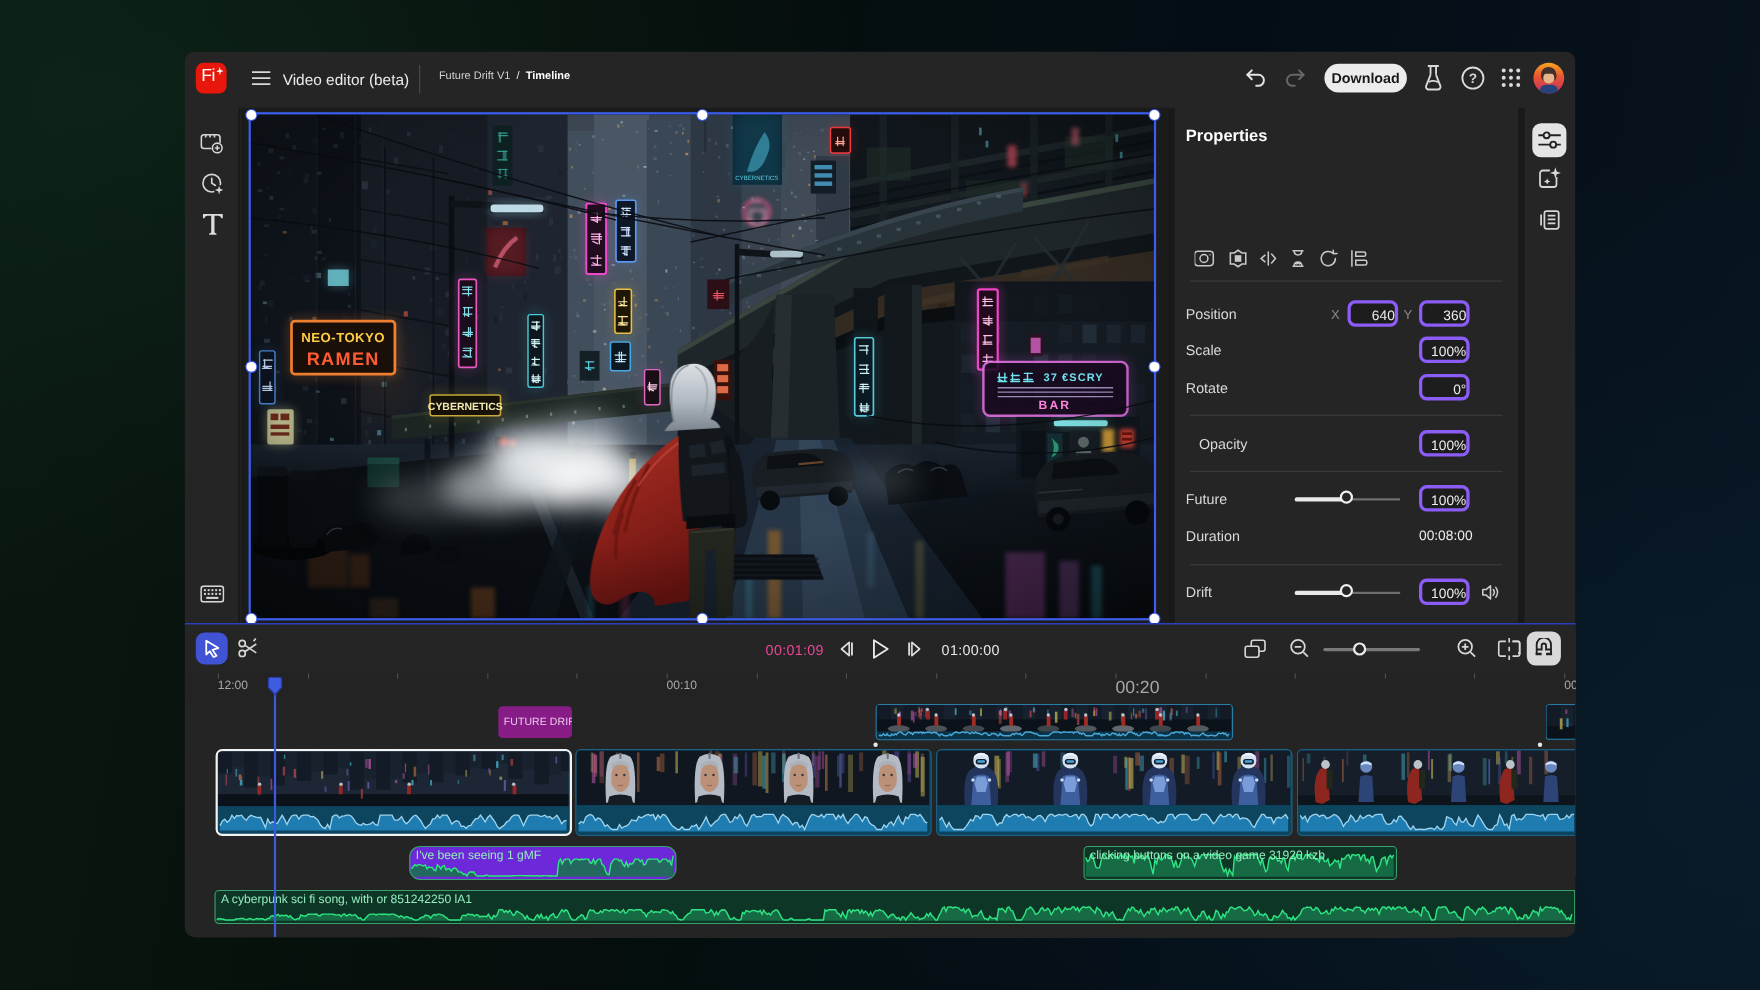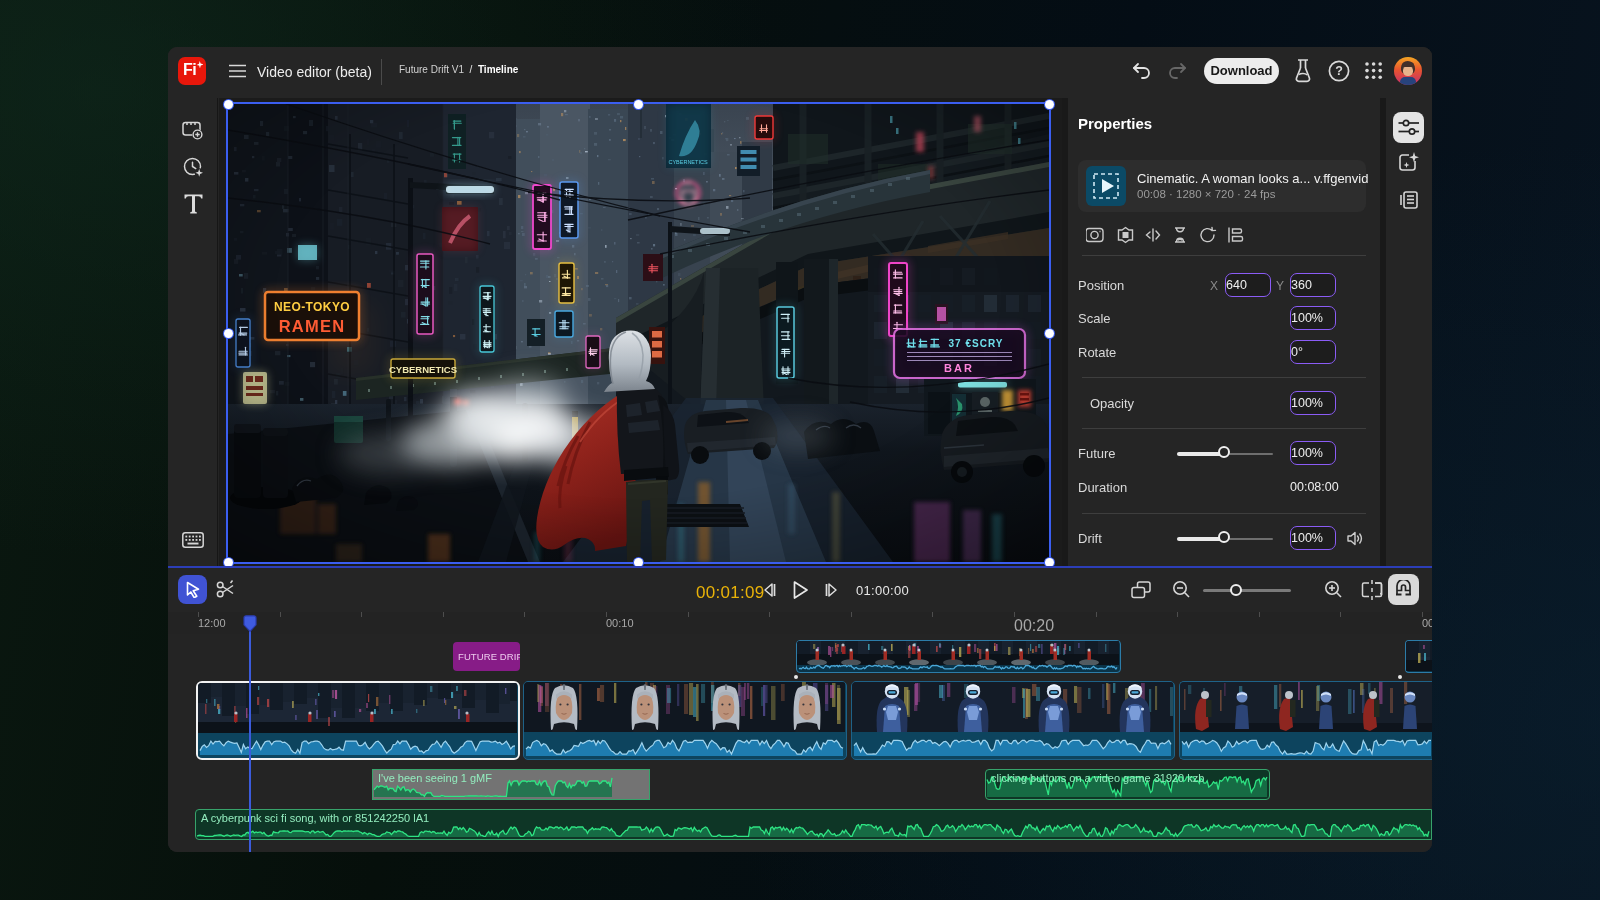--- a/index.html
+++ b/index.html
@@ -11,28 +11,28 @@
 #lefttools{position:absolute;left:0;top:51px;width:50px;height:468px;background:#252525;border-right:1px solid #161616}
 #preview{position:absolute;left:51px;top:51px;width:843px;height:468px;background:#1b1b1b}
 #props{position:absolute;left:894px;top:51px;width:318px;height:468px;background:#252525;border-left:6px solid #191919}
 #rightstrip{position:absolute;left:1212px;top:51px;width:52px;height:468px;background:#252525;border-left:6px solid #191919}
 #tldivider{position:absolute;left:0;top:519px;width:1264px;height:2px;background:#2c3eb8}
 #timeline{position:absolute;left:0;top:521px;width:1264px;height:284px;background:#242424}
 #tltoolbar{position:absolute;left:0;top:0;width:1264px;height:44px;background:#252525}
 #tlruler{position:absolute;left:0;top:44px;width:1264px;height:22px;background:#232323}
 #tltracks{position:absolute;left:0;top:66px;width:1264px;height:218px;background:#242424}
 .lbl{position:absolute;color:#d9d9d9;font-size:13px}
-.inp{position:absolute;height:24px;background:#1d1d1d;border:1px solid #8b5cf6;border-radius:7px;color:#eee;font-size:12.5px;text-align:left}
+.inp{position:absolute;height:24px;background:#1d1d1d;border:3px solid #8b5cf6;border-radius:7px;color:#eee;font-size:12.5px;text-align:right}
 .pdiv{position:absolute;left:14px;width:284px;height:1px;background:#3e3e3e}
 svg{display:block}
 </style></head><body>
 <div id="win">
 <div id="header">
  <div style="position:absolute;left:10px;top:10px;width:28px;height:28px;background:#e8170b;border-radius:7px">
-   <span style="position:absolute;left:5px;top:4px;color:#fff;font-size:16px;font-weight:bold;letter-spacing:-.5px">Fi</span>
+   <span style="position:absolute;left:5px;top:4px;color:#fff;font-size:16px;font-weight:normal;letter-spacing:-.5px">Fi</span>
    <svg style="position:absolute;right:3px;top:3.5px" width="7.5" height="7.5" viewBox="0 0 10 10">
           <path d="M5 0 L6.1 3.4 L10 4.6 L6.3 5.9 L5.3 10 L4.2 6 L0.8 5.2 L4 3.6 Z" fill="#fff"></path>
         </svg>
  </div>
  <svg style="position:absolute;left:61px;top:17px" width="17" height="14" viewBox="0 0 17 14">
         <g stroke="#d9d9d9" stroke-width="1.6">
           <line x1="0" y1="1.5" x2="17" y2="1.5"></line>
           <line x1="0" y1="7" x2="17" y2="7"></line>
           <line x1="0" y1="12.5" x2="17" y2="12.5"></line>
         </g>
@@ -1313,30 +1313,20 @@
       <div style="position:absolute;left:415.0px;top:1.5px;width:9px;height:9px;border-radius:50%;background:#fff;box-shadow:0 0 0 1px #3b5ef0"></div>
       <div style="position:absolute;left:825.5px;top:1.5px;width:9px;height:9px;border-radius:50%;background:#fff;box-shadow:0 0 0 1px #3b5ef0"></div>
       <div style="position:absolute;left:4.5px;top:230.5px;width:9px;height:9px;border-radius:50%;background:#fff;box-shadow:0 0 0 1px #3b5ef0"></div>
       <div style="position:absolute;left:825.5px;top:230.5px;width:9px;height:9px;border-radius:50%;background:#fff;box-shadow:0 0 0 1px #3b5ef0"></div>
       <div style="position:absolute;left:4.5px;top:459.5px;width:9px;height:9px;border-radius:50%;background:#fff;box-shadow:0 0 0 1px #3b5ef0"></div>
       <div style="position:absolute;left:415.0px;top:459.5px;width:9px;height:9px;border-radius:50%;background:#fff;box-shadow:0 0 0 1px #3b5ef0"></div>
       <div style="position:absolute;left:825.5px;top:459.5px;width:9px;height:9px;border-radius:50%;background:#fff;box-shadow:0 0 0 1px #3b5ef0"></div>
     </div>
     <div id="props">
  <div style="position:absolute;left:10px;top:17px;font-size:15px;font-weight:bold;color:#fff">Properties</div>
- <div style="position:absolute;left:10px;top:62px;width:288px;height:52px;background:#2d2d2d;border-radius:8px">
-  <div style="position:absolute;left:8px;top:6px;width:40px;height:40px;background:#0b4a66;border-radius:6px">
-    <svg width="40" height="40" viewBox="0 0 40 40">
-            <rect x="8" y="8" width="24" height="24" fill="none" stroke="#cfe8f4" stroke-width="1.6" stroke-dasharray="4 3"></rect>
-            <path d="M16 13 L28 20 L16 27 Z" fill="#eaf6fc"></path>
-          </svg>
-  </div>
-  <div style="position:absolute;left:59px;top:11px;font-size:13px;color:#f2f2f2;white-space:nowrap">Cinematic. A woman looks a... v.ffgenvid</div>
-  <div style="position:absolute;left:59px;top:28px;font-size:11.5px;color:#9b9b9b;white-space:nowrap">00:08 · 1280 × 720 · 24 fps</div>
- </div>
  <svg style="position:absolute;left:18px;top:128px" width="230" height="18" viewBox="0 0 230 18">
   <g stroke="#c9c9c9" stroke-width="1.4" fill="none">
    <rect x="0" y="2.5" width="17" height="13" rx="3"></rect>
           <circle cx="8.5" cy="9" r="3.6"></circle>
           <line x1="13.5" y1="5.5" x2="14.5" y2="5.5"></line>
    <g transform="translate(31,0)">
             <path d="M8.5 1.5 L12 4 H15.5 V14 H12 L8.5 16.5 L5 14 H1.5 V4 H5 Z"></path>
             <rect x="5.5" y="6" width="6" height="6" fill="#c9c9c9" stroke="none"></rect>
           </g>
    <g transform="translate(59,0)">
@@ -1421,21 +1411,21 @@
  </div>
  <svg style="position:absolute;left:48px;top:11px" width="20" height="21" viewBox="0 0 20 21">
           <g stroke="#d6d6d6" stroke-width="1.5" fill="none">
             <circle cx="4.2" cy="6" r="2.8"></circle>
             <circle cx="4.2" cy="15" r="2.8"></circle>
             <line x1="6.5" y1="7.5" x2="17" y2="14.5"></line>
             <line x1="6.5" y1="13.5" x2="17" y2="6.5"></line>
             <line x1="14.5" y1="4" x2="16.5" y2="1.5"></line>
           </g>
         </svg>
- <span style="position:absolute;left:528px;top:15px;font-size:17px;color:#eab308;letter-spacing:0.3px">00:01:09</span>
+ <span style="position:absolute;left:528px;top:15px;font-size:13px;color:#ec4899;letter-spacing:0.3px">00:01:09</span>
  <svg style="position:absolute;left:592px;top:14px" width="17" height="16" viewBox="0 0 17 16">
           <path d="M12 2 L5 8 L12 14 Z" fill="none" stroke="#dedede" stroke-width="1.5" stroke-linejoin="round"></path>
           <line x1="14.5" y1="2" x2="14.5" y2="14" stroke="#dedede" stroke-width="1.7"></line>
         </svg>
  <svg style="position:absolute;left:624px;top:12px" width="17" height="20" viewBox="0 0 17 20">
           <path d="M2.5 2 L15 10 L2.5 18 Z" fill="none" stroke="#e8e8e8" stroke-width="1.7" stroke-linejoin="round"></path>
         </svg>
  <svg style="position:absolute;left:656px;top:14px" width="17" height="16" viewBox="0 0 17 16">
           <path d="M5 2 L12 8 L5 14 Z" fill="none" stroke="#dedede" stroke-width="1.5" stroke-linejoin="round"></path>
           <line x1="2.5" y1="2" x2="2.5" y2="14" stroke="#dedede" stroke-width="1.7"></line>
@@ -1935,21 +1925,21 @@
             <path d="M223 47 L224.5 24 Q230 21 235.5 24 L237 47 Z" fill="#2c4476"></path>
             <circle cx="230" cy="15" r="5.5" fill="#6a88c0"></circle>
             <path d="M225 12 Q230 8.5 235 12 L235 14 Q230 11 225 14 Z" fill="#d0e0f8"></path>
           </svg>
           <svg style="position:absolute;left:0px;top:50px" width="253" height="26" viewBox="0 0 253 26">
             <rect width="253" height="26" fill="#0d445e"></rect>
             <path d="M2.0,24.0 L2.0,9.3 L4.2,12.3 L6.4,9.9 L8.6,15.2 L10.7,10.9 L12.9,9.2 L15.1,8.4 L17.3,8.4 L19.5,10.4 L21.7,9.0 L23.8,9.3 L26.0,12.0 L28.2,11.2 L30.4,10.1 L32.6,8.4 L34.8,9.3 L36.9,11.0 L39.1,14.3 L41.3,19.3 L43.5,15.9 L45.7,14.5 L47.9,9.1 L50.1,11.3 L52.2,15.2 L54.4,13.8 L56.6,9.3 L58.8,12.1 L61.0,10.8 L63.2,9.3 L65.3,9.0 L67.5,11.0 L69.7,8.9 L71.9,8.4 L74.1,8.4 L76.3,8.4 L78.4,13.6 L80.6,16.9 L82.8,17.4 L85.0,16.5 L87.2,13.1 L89.4,15.2 L91.6,10.2 L93.7,9.9 L95.9,13.0 L98.1,14.9 L100.3,19.4 L102.5,22.1 L104.7,18.9 L106.8,22.1 L109.0,22.1 L111.2,21.7 L113.4,22.1 L115.6,22.1 L117.8,21.4 L119.9,20.9 L122.1,21.0 L124.3,22.1 L126.5,19.1 L128.7,21.6 L130.9,22.1 L133.1,19.1 L135.2,10.5 L137.4,11.5 L139.6,12.3 L141.8,15.9 L144.0,18.0 L146.2,11.0 L148.3,15.2 L150.5,15.3 L152.7,11.9 L154.9,16.6 L157.1,18.5 L159.3,19.2 L161.4,14.0 L163.6,9.0 L165.8,11.9 L168.0,15.6 L170.2,19.5 L172.4,21.7 L174.6,22.1 L176.7,22.1 L178.9,18.6 L181.1,17.7 L183.3,8.7 L185.5,12.8 L187.7,18.2 L189.8,17.1 L192.0,21.8 L194.2,9.8 L196.4,8.4 L198.6,13.5 L200.8,12.3 L202.9,13.2 L205.1,11.5 L207.3,8.4 L209.5,8.4 L211.7,8.4 L213.9,8.4 L216.1,9.1 L218.2,9.4 L220.4,10.0 L222.6,8.4 L224.8,13.4 L227.0,9.0 L229.2,8.4 L231.3,8.4 L233.5,8.4 L235.7,8.4 L237.9,12.8 L240.1,12.7 L242.3,11.9 L244.4,9.1 L246.6,11.6 L248.8,8.4 L251.0,8.4 L251.0,24.0 Z" fill="#2080b4" opacity="0.95"></path>
             <path d="M2.0,9.3 L4.2,12.3 L6.4,9.9 L8.6,15.2 L10.7,10.9 L12.9,9.2 L15.1,8.4 L17.3,8.4 L19.5,10.4 L21.7,9.0 L23.8,9.3 L26.0,12.0 L28.2,11.2 L30.4,10.1 L32.6,8.4 L34.8,9.3 L36.9,11.0 L39.1,14.3 L41.3,19.3 L43.5,15.9 L45.7,14.5 L47.9,9.1 L50.1,11.3 L52.2,15.2 L54.4,13.8 L56.6,9.3 L58.8,12.1 L61.0,10.8 L63.2,9.3 L65.3,9.0 L67.5,11.0 L69.7,8.9 L71.9,8.4 L74.1,8.4 L76.3,8.4 L78.4,13.6 L80.6,16.9 L82.8,17.4 L85.0,16.5 L87.2,13.1 L89.4,15.2 L91.6,10.2 L93.7,9.9 L95.9,13.0 L98.1,14.9 L100.3,19.4 L102.5,22.1 L104.7,18.9 L106.8,22.1 L109.0,22.1 L111.2,21.7 L113.4,22.1 L115.6,22.1 L117.8,21.4 L119.9,20.9 L122.1,21.0 L124.3,22.1 L126.5,19.1 L128.7,21.6 L130.9,22.1 L133.1,19.1 L135.2,10.5 L137.4,11.5 L139.6,12.3 L141.8,15.9 L144.0,18.0 L146.2,11.0 L148.3,15.2 L150.5,15.3 L152.7,11.9 L154.9,16.6 L157.1,18.5 L159.3,19.2 L161.4,14.0 L163.6,9.0 L165.8,11.9 L168.0,15.6 L170.2,19.5 L172.4,21.7 L174.6,22.1 L176.7,22.1 L178.9,18.6 L181.1,17.7 L183.3,8.7 L185.5,12.8 L187.7,18.2 L189.8,17.1 L192.0,21.8 L194.2,9.8 L196.4,8.4 L198.6,13.5 L200.8,12.3 L202.9,13.2 L205.1,11.5 L207.3,8.4 L209.5,8.4 L211.7,8.4 L213.9,8.4 L216.1,9.1 L218.2,9.4 L220.4,10.0 L222.6,8.4 L224.8,13.4 L227.0,9.0 L229.2,8.4 L231.3,8.4 L233.5,8.4 L235.7,8.4 L237.9,12.8 L240.1,12.7 L242.3,11.9 L244.4,9.1 L246.6,11.6 L248.8,8.4 L251.0,8.4" fill="none" stroke="#9fd4ee" stroke-width="1.2"></path>
           </svg>
         </div>
-        <div style="position:absolute;left:204px;top:135px;width:278px;height:31px;background:#737373;border:1.5px solid #37a36b;border-radius:0;overflow:hidden">
+        <div style="position:absolute;left:204px;top:135px;width:243px;height:31px;background:#6d28d9;border:1.5px solid #37a36b;border-radius:10px;overflow:hidden">
           <svg style="position:absolute;left:0;top:0" width="240" height="28" viewBox="0 0 240 28">
             <path d="M1.0,27.0 L1.0,19.8 L2.6,18.0 L4.2,16.1 L5.7,17.2 L7.3,16.0 L8.9,16.0 L10.5,16.7 L12.0,17.3 L13.6,16.3 L15.2,19.8 L16.8,18.2 L18.3,18.5 L19.9,18.5 L21.5,20.9 L23.1,21.6 L24.6,16.2 L26.2,17.7 L27.8,20.0 L29.4,17.3 L30.9,16.9 L32.5,20.8 L34.1,19.7 L35.7,19.8 L37.3,22.0 L38.8,19.8 L40.4,19.0 L42.0,20.1 L43.6,22.5 L45.1,22.7 L46.7,22.8 L48.3,24.9 L49.9,24.6 L51.4,26.4 L53.0,23.7 L54.6,22.5 L56.2,22.9 L57.7,22.6 L59.3,25.2 L60.9,26.4 L62.5,26.3 L64.0,26.4 L65.6,26.4 L67.2,26.4 L68.8,25.5 L70.4,25.8 L71.9,26.4 L73.5,26.4 L75.1,26.4 L76.7,26.4 L78.2,26.4 L79.8,26.4 L81.4,26.4 L83.0,26.4 L84.5,26.4 L86.1,26.4 L87.7,26.4 L89.3,26.4 L90.8,26.4 L92.4,26.1 L94.0,26.1 L95.6,26.0 L97.1,26.0 L98.7,26.0 L100.3,26.0 L101.9,26.0 L103.5,26.0 L105.0,26.2 L106.6,26.2 L108.2,26.0 L109.8,26.2 L111.3,26.1 L112.9,26.3 L114.5,26.0 L116.1,26.2 L117.6,26.4 L119.2,26.4 L120.8,26.1 L122.4,26.0 L123.9,26.0 L125.5,26.3 L127.1,26.1 L128.7,26.4 L130.2,26.4 L131.8,26.4 L133.4,26.4 L135.0,13.1 L136.5,11.0 L138.1,15.4 L139.7,11.9 L141.3,11.0 L142.9,11.0 L144.4,11.0 L146.0,15.0 L147.6,12.4 L149.2,11.0 L150.7,11.0 L152.3,11.0 L153.9,12.0 L155.5,11.0 L157.0,11.5 L158.6,11.0 L160.2,11.0 L161.8,11.0 L163.3,14.2 L164.9,14.8 L166.5,11.0 L168.1,15.4 L169.6,12.5 L171.2,11.0 L172.8,11.0 L174.4,16.0 L176.0,17.0 L177.5,21.9 L179.1,24.8 L180.7,25.1 L182.3,15.7 L183.8,13.0 L185.4,11.0 L187.0,11.0 L188.6,11.0 L190.1,12.8 L191.7,11.9 L193.3,15.9 L194.9,17.6 L196.4,13.6 L198.0,17.8 L199.6,15.1 L201.2,15.7 L202.7,14.3 L204.3,11.0 L205.9,11.0 L207.5,11.0 L209.1,13.3 L210.6,11.7 L212.2,16.2 L213.8,15.9 L215.4,11.8 L216.9,11.0 L218.5,11.0 L220.1,11.0 L221.7,11.0 L223.2,11.0 L224.8,11.0 L226.4,13.8 L228.0,12.9 L229.5,11.0 L231.1,11.0 L232.7,11.0 L234.3,13.4 L235.8,12.2 L237.4,16.9 L239.0,7.9 L239.0,27.0 Z" fill="#17744a" opacity="0.85"></path>
             <path d="M1.0,19.8 L2.6,18.0 L4.2,16.1 L5.7,17.2 L7.3,16.0 L8.9,16.0 L10.5,16.7 L12.0,17.3 L13.6,16.3 L15.2,19.8 L16.8,18.2 L18.3,18.5 L19.9,18.5 L21.5,20.9 L23.1,21.6 L24.6,16.2 L26.2,17.7 L27.8,20.0 L29.4,17.3 L30.9,16.9 L32.5,20.8 L34.1,19.7 L35.7,19.8 L37.3,22.0 L38.8,19.8 L40.4,19.0 L42.0,20.1 L43.6,22.5 L45.1,22.7 L46.7,22.8 L48.3,24.9 L49.9,24.6 L51.4,26.4 L53.0,23.7 L54.6,22.5 L56.2,22.9 L57.7,22.6 L59.3,25.2 L60.9,26.4 L62.5,26.3 L64.0,26.4 L65.6,26.4 L67.2,26.4 L68.8,25.5 L70.4,25.8 L71.9,26.4 L73.5,26.4 L75.1,26.4 L76.7,26.4 L78.2,26.4 L79.8,26.4 L81.4,26.4 L83.0,26.4 L84.5,26.4 L86.1,26.4 L87.7,26.4 L89.3,26.4 L90.8,26.4 L92.4,26.1 L94.0,26.1 L95.6,26.0 L97.1,26.0 L98.7,26.0 L100.3,26.0 L101.9,26.0 L103.5,26.0 L105.0,26.2 L106.6,26.2 L108.2,26.0 L109.8,26.2 L111.3,26.1 L112.9,26.3 L114.5,26.0 L116.1,26.2 L117.6,26.4 L119.2,26.4 L120.8,26.1 L122.4,26.0 L123.9,26.0 L125.5,26.3 L127.1,26.1 L128.7,26.4 L130.2,26.4 L131.8,26.4 L133.4,26.4 L135.0,13.1 L136.5,11.0 L138.1,15.4 L139.7,11.9 L141.3,11.0 L142.9,11.0 L144.4,11.0 L146.0,15.0 L147.6,12.4 L149.2,11.0 L150.7,11.0 L152.3,11.0 L153.9,12.0 L155.5,11.0 L157.0,11.5 L158.6,11.0 L160.2,11.0 L161.8,11.0 L163.3,14.2 L164.9,14.8 L166.5,11.0 L168.1,15.4 L169.6,12.5 L171.2,11.0 L172.8,11.0 L174.4,16.0 L176.0,17.0 L177.5,21.9 L179.1,24.8 L180.7,25.1 L182.3,15.7 L183.8,13.0 L185.4,11.0 L187.0,11.0 L188.6,11.0 L190.1,12.8 L191.7,11.9 L193.3,15.9 L194.9,17.6 L196.4,13.6 L198.0,17.8 L199.6,15.1 L201.2,15.7 L202.7,14.3 L204.3,11.0 L205.9,11.0 L207.5,11.0 L209.1,13.3 L210.6,11.7 L212.2,16.2 L213.8,15.9 L215.4,11.8 L216.9,11.0 L218.5,11.0 L220.1,11.0 L221.7,11.0 L223.2,11.0 L224.8,11.0 L226.4,13.8 L228.0,12.9 L229.5,11.0 L231.1,11.0 L232.7,11.0 L234.3,13.4 L235.8,12.2 L237.4,16.9 L239.0,7.9" fill="none" stroke="#2ee483" stroke-width="1.3"></path>
           </svg>
           <span style="position:absolute;left:5px;top:2px;font-size:11px;color:#93ecbe;white-space:nowrap">I've been seeing 1 gMF</span>
         </div>
         <div style="position:absolute;left:817px;top:135px;width:285px;height:31px;background:#0e3626;border:1.5px solid #37a36b;border-radius:4px;overflow:hidden">
           <svg style="position:absolute;left:0;top:0" width="282" height="28" viewBox="0 0 282 28">
             <path d="M1.0,27.0 L1.0,9.5 L2.6,13.1 L4.1,12.2 L5.7,7.0 L7.3,7.4 L8.9,13.7 L10.4,18.6 L12.0,19.2 L13.6,18.8 L15.2,11.7 L16.7,7.0 L18.3,7.0 L19.9,10.3 L21.4,10.6 L23.0,7.0 L24.6,7.0 L26.2,7.0 L27.7,8.8 L29.3,9.3 L30.9,10.6 L32.5,7.0 L34.0,8.0 L35.6,9.9 L37.2,7.0 L38.8,10.6 L40.3,7.0 L41.9,9.3 L43.5,8.1 L45.0,14.9 L46.6,7.0 L48.2,9.1 L49.8,9.8 L51.3,8.1 L52.9,7.7 L54.5,11.7 L56.1,8.7 L57.6,7.0 L59.2,12.4 L60.8,18.8 L62.3,24.8 L63.9,11.7 L65.5,15.1 L67.1,7.6 L68.6,11.0 L70.2,11.9 L71.8,9.8 L73.4,7.0 L74.9,7.0 L76.5,9.9 L78.1,9.0 L79.7,13.0 L81.2,18.7 L82.8,12.2 L84.4,18.3 L85.9,18.0 L87.5,12.9 L89.1,7.0 L90.7,8.1 L92.2,10.1 L93.8,8.5 L95.4,9.9 L97.0,10.4 L98.5,13.5 L100.1,17.5 L101.7,12.1 L103.2,7.0 L104.8,10.4 L106.4,7.0 L108.0,7.0 L109.5,7.0 L111.1,7.0 L112.7,7.0 L114.3,7.0 L115.8,7.0 L117.4,7.0 L119.0,7.0 L120.6,7.0 L122.1,7.0 L123.7,13.6 L125.3,19.0 L126.8,22.4 L128.4,19.8 L130.0,25.7 L131.6,20.3 L133.1,23.0 L134.7,25.7 L136.3,8.4 L137.9,11.2 L139.4,7.0 L141.0,8.7 L142.6,7.0 L144.1,7.1 L145.7,7.0 L147.3,7.0 L148.9,7.0 L150.4,7.3 L152.0,7.0 L153.6,7.0 L155.2,7.0 L156.7,7.0 L158.3,12.1 L159.9,15.7 L161.4,10.0 L163.0,17.3 L164.6,22.4 L166.2,20.7 L167.7,10.9 L169.3,8.8 L170.9,11.0 L172.5,10.6 L174.0,8.9 L175.6,12.7 L177.2,12.0 L178.8,14.6 L180.3,9.9 L181.9,11.3 L183.5,18.4 L185.0,21.4 L186.6,11.2 L188.2,10.4 L189.8,7.0 L191.3,11.7 L192.9,7.0 L194.5,7.0 L196.1,7.0 L197.6,11.5 L199.2,10.4 L200.8,7.0 L202.3,7.0 L203.9,7.0 L205.5,7.0 L207.1,7.2 L208.6,9.2 L210.2,11.4 L211.8,10.7 L213.4,13.4 L214.9,8.2 L216.5,9.8 L218.1,13.0 L219.7,13.1 L221.2,10.9 L222.8,17.1 L224.4,15.8 L225.9,14.4 L227.5,11.7 L229.1,13.4 L230.7,12.4 L232.2,19.6 L233.8,10.4 L235.4,11.2 L237.0,9.8 L238.5,7.5 L240.1,7.0 L241.7,10.7 L243.2,7.0 L244.8,7.0 L246.4,7.8 L248.0,7.0 L249.5,7.0 L251.1,11.7 L252.7,7.7 L254.3,7.0 L255.8,12.6 L257.4,11.1 L259.0,14.5 L260.6,9.2 L262.1,8.8 L263.7,15.2 L265.3,22.1 L266.8,19.3 L268.4,17.0 L270.0,10.9 L271.6,9.9 L273.1,9.1 L274.7,15.4 L276.3,9.4 L277.9,7.7 L279.4,9.8 L281.0,7.1 L281.0,27.0 Z" fill="#17744a" opacity="0.85"></path>
             <path d="M1.0,9.5 L2.6,13.1 L4.1,12.2 L5.7,7.0 L7.3,7.4 L8.9,13.7 L10.4,18.6 L12.0,19.2 L13.6,18.8 L15.2,11.7 L16.7,7.0 L18.3,7.0 L19.9,10.3 L21.4,10.6 L23.0,7.0 L24.6,7.0 L26.2,7.0 L27.7,8.8 L29.3,9.3 L30.9,10.6 L32.5,7.0 L34.0,8.0 L35.6,9.9 L37.2,7.0 L38.8,10.6 L40.3,7.0 L41.9,9.3 L43.5,8.1 L45.0,14.9 L46.6,7.0 L48.2,9.1 L49.8,9.8 L51.3,8.1 L52.9,7.7 L54.5,11.7 L56.1,8.7 L57.6,7.0 L59.2,12.4 L60.8,18.8 L62.3,24.8 L63.9,11.7 L65.5,15.1 L67.1,7.6 L68.6,11.0 L70.2,11.9 L71.8,9.8 L73.4,7.0 L74.9,7.0 L76.5,9.9 L78.1,9.0 L79.7,13.0 L81.2,18.7 L82.8,12.2 L84.4,18.3 L85.9,18.0 L87.5,12.9 L89.1,7.0 L90.7,8.1 L92.2,10.1 L93.8,8.5 L95.4,9.9 L97.0,10.4 L98.5,13.5 L100.1,17.5 L101.7,12.1 L103.2,7.0 L104.8,10.4 L106.4,7.0 L108.0,7.0 L109.5,7.0 L111.1,7.0 L112.7,7.0 L114.3,7.0 L115.8,7.0 L117.4,7.0 L119.0,7.0 L120.6,7.0 L122.1,7.0 L123.7,13.6 L125.3,19.0 L126.8,22.4 L128.4,19.8 L130.0,25.7 L131.6,20.3 L133.1,23.0 L134.7,25.7 L136.3,8.4 L137.9,11.2 L139.4,7.0 L141.0,8.7 L142.6,7.0 L144.1,7.1 L145.7,7.0 L147.3,7.0 L148.9,7.0 L150.4,7.3 L152.0,7.0 L153.6,7.0 L155.2,7.0 L156.7,7.0 L158.3,12.1 L159.9,15.7 L161.4,10.0 L163.0,17.3 L164.6,22.4 L166.2,20.7 L167.7,10.9 L169.3,8.8 L170.9,11.0 L172.5,10.6 L174.0,8.9 L175.6,12.7 L177.2,12.0 L178.8,14.6 L180.3,9.9 L181.9,11.3 L183.5,18.4 L185.0,21.4 L186.6,11.2 L188.2,10.4 L189.8,7.0 L191.3,11.7 L192.9,7.0 L194.5,7.0 L196.1,7.0 L197.6,11.5 L199.2,10.4 L200.8,7.0 L202.3,7.0 L203.9,7.0 L205.5,7.0 L207.1,7.2 L208.6,9.2 L210.2,11.4 L211.8,10.7 L213.4,13.4 L214.9,8.2 L216.5,9.8 L218.1,13.0 L219.7,13.1 L221.2,10.9 L222.8,17.1 L224.4,15.8 L225.9,14.4 L227.5,11.7 L229.1,13.4 L230.7,12.4 L232.2,19.6 L233.8,10.4 L235.4,11.2 L237.0,9.8 L238.5,7.5 L240.1,7.0 L241.7,10.7 L243.2,7.0 L244.8,7.0 L246.4,7.8 L248.0,7.0 L249.5,7.0 L251.1,11.7 L252.7,7.7 L254.3,7.0 L255.8,12.6 L257.4,11.1 L259.0,14.5 L260.6,9.2 L262.1,8.8 L263.7,15.2 L265.3,22.1 L266.8,19.3 L268.4,17.0 L270.0,10.9 L271.6,9.9 L273.1,9.1 L274.7,15.4 L276.3,9.4 L277.9,7.7 L279.4,9.8 L281.0,7.1" fill="none" stroke="#2ee483" stroke-width="1.3"></path>

